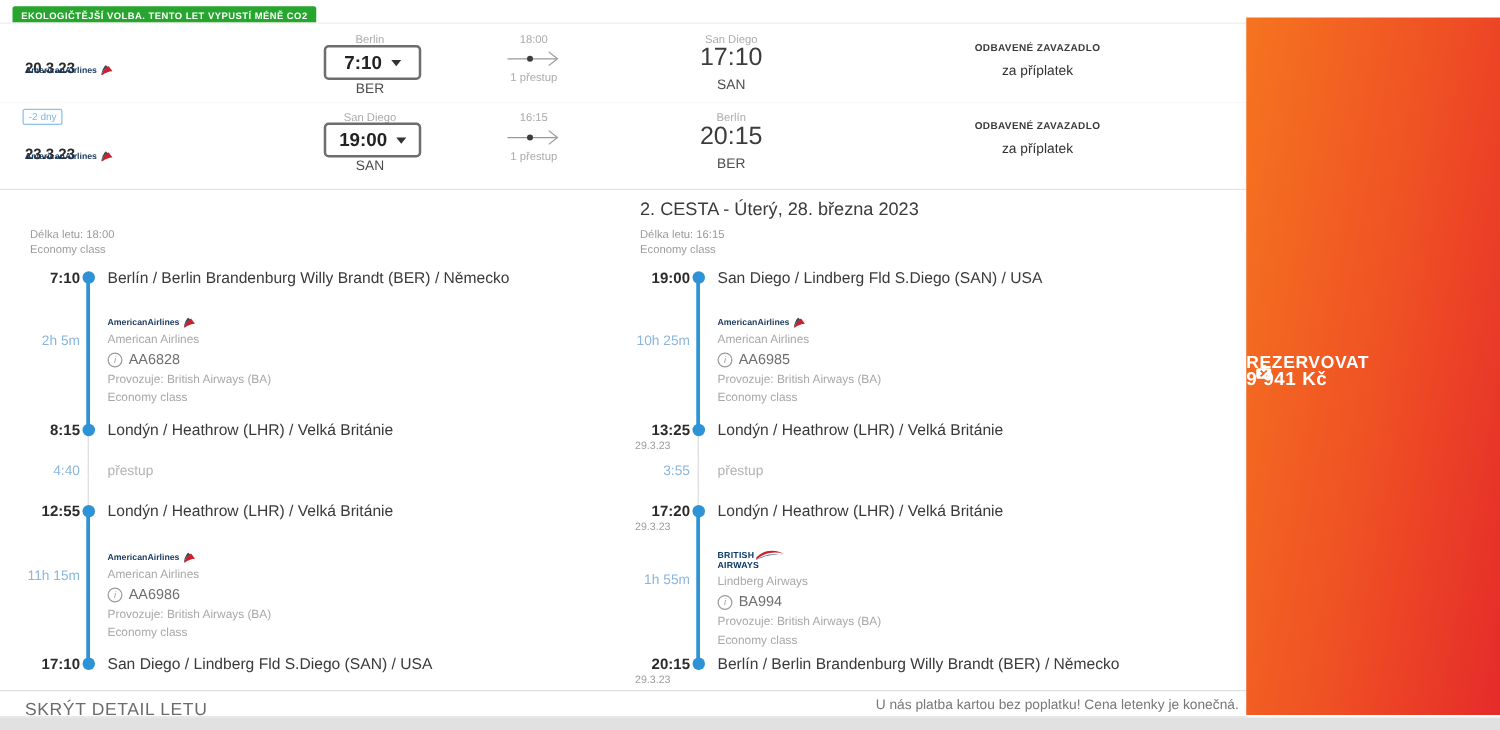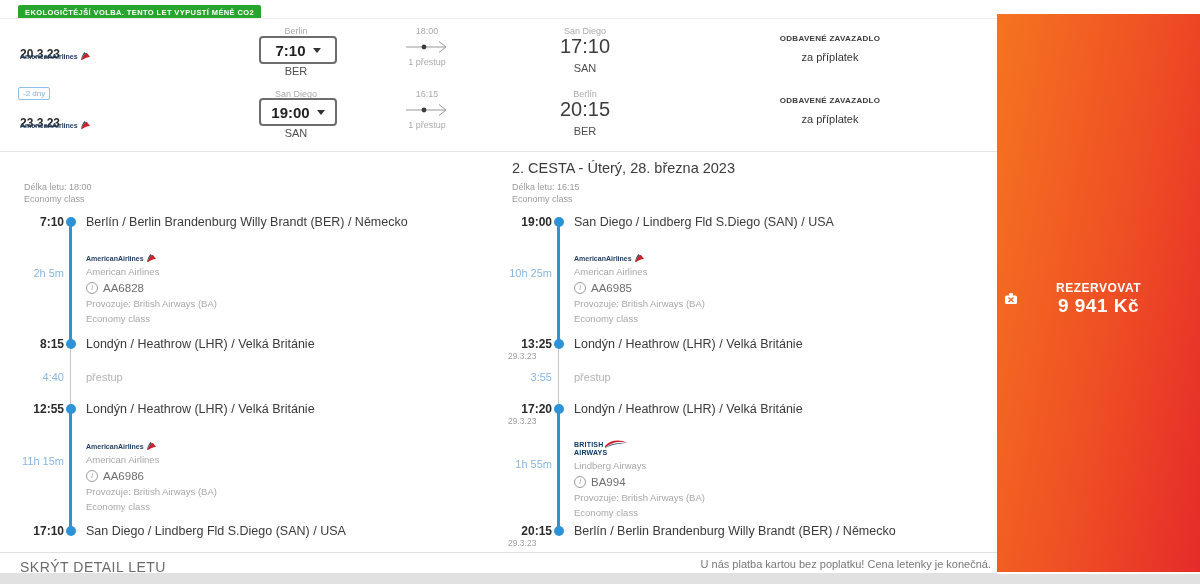--- a/index.html
+++ b/index.html
@@ -1,20 +1,20 @@
 <!DOCTYPE html>
 <html><head>
 <meta charset="utf-8">
 <style>
   html,body{margin:0;padding:0;background:#fff;}
   .page{position:relative;width:1200px;height:584px;background:#fff;overflow:hidden;
         font-family:"Liberation Sans",sans-serif;color:#333;}
 
   .eco-badge{position:absolute;left:10px;top:5px;background:#28a52e;color:#fff;
-             font-size:7.5px;font-weight:bold;letter-spacing:.4px;padding:3px 7px;border-radius:2px;margin-left:8px;}
+             font-size:7.5px;font-weight:bold;letter-spacing:.4px;padding:3px 7px;border-radius:2px;}
 
   .summary-row{position:absolute;left:0;width:997px;border-bottom:1px solid #e4e4e4;background:#fff;}
   .row1{top:18px;height:63px;border-top:1px solid #eee;}
   .row2{top:82px;height:69px;}
 
   .sr-date{position:absolute;left:20px;font-size:12px;font-weight:bold;color:#2b2b2b;margin-top:15px;}
   .offset-badge{position:absolute;left:18px;top:5px;font-size:8px;color:#82b6e0;border:1px solid #8fc0e6;
                 border-radius:2px;padding:1px 4px;background:#fdfeff;}
   .aa-logo{position:absolute;left:20px;display:flex;align-items:center;gap:2px;}
   .aa-logo-text{font-size:7px;font-weight:bold;color:#1d3a5f;}
@@ -54,24 +54,24 @@
   .ba-logo-row{display:flex;align-items:flex-end;gap:1px;}
   .ba-logo-text{font-size:7px;font-weight:bold;color:#0a3a6b;letter-spacing:.2px;line-height:8px;}
 
   .footer{position:absolute;left:0;top:552px;width:997px;height:20px;border-top:1px solid #e0e0e0;
           border-bottom:1px solid #e0e0e0;background:#fff;}
   .footer-left{position:absolute;left:20px;top:6px;font-size:14px;color:#6b6b6b;letter-spacing:.5px;cursor:pointer;}
   .footer-right{position:absolute;right:6px;top:5px;font-size:11px;color:#787878;}
 
   .book-panel{position:absolute;left:997px;top:14px;width:203px;height:558px;cursor:pointer;
               background:linear-gradient(100deg,#f57420 0%,#ef4f24 55%,#e52b2a 100%);}
-  .book-label{position:absolute;left:0;width:100%;top:267px;text-align:center;color:#fff;
-              font-size:12px;font-weight:bold;letter-spacing:.5px;}
-  .book-price{position:absolute;left:0;width:100%;top:281px;text-align:center;color:#fff;
-              font-size:19px;font-weight:bold;letter-spacing:.5px;}
+  .book-label{position:absolute;left:0;width:100%;top:267px;text-align:left;color:#fff;
+              font-size:14px;font-weight:bold;letter-spacing:.5px;}
+  .book-price{position:absolute;left:0;width:100%;top:281px;text-align:left;color:#fff;
+              font-size:15px;font-weight:bold;letter-spacing:.5px;}
   .bag-x{position:absolute;left:7px;top:277px;}
 
   .bottom-strip{position:absolute;left:0;top:574px;width:1200px;height:10px;background:#e1e1e1;}
 </style>
 </head>
 <body>
 
 <div class="page">
 
   <div class="eco-badge">EKOLOGIČTĚJŠÍ VOLBA. TENTO LET VYPUSTÍ MÉNĚ CO2</div>

